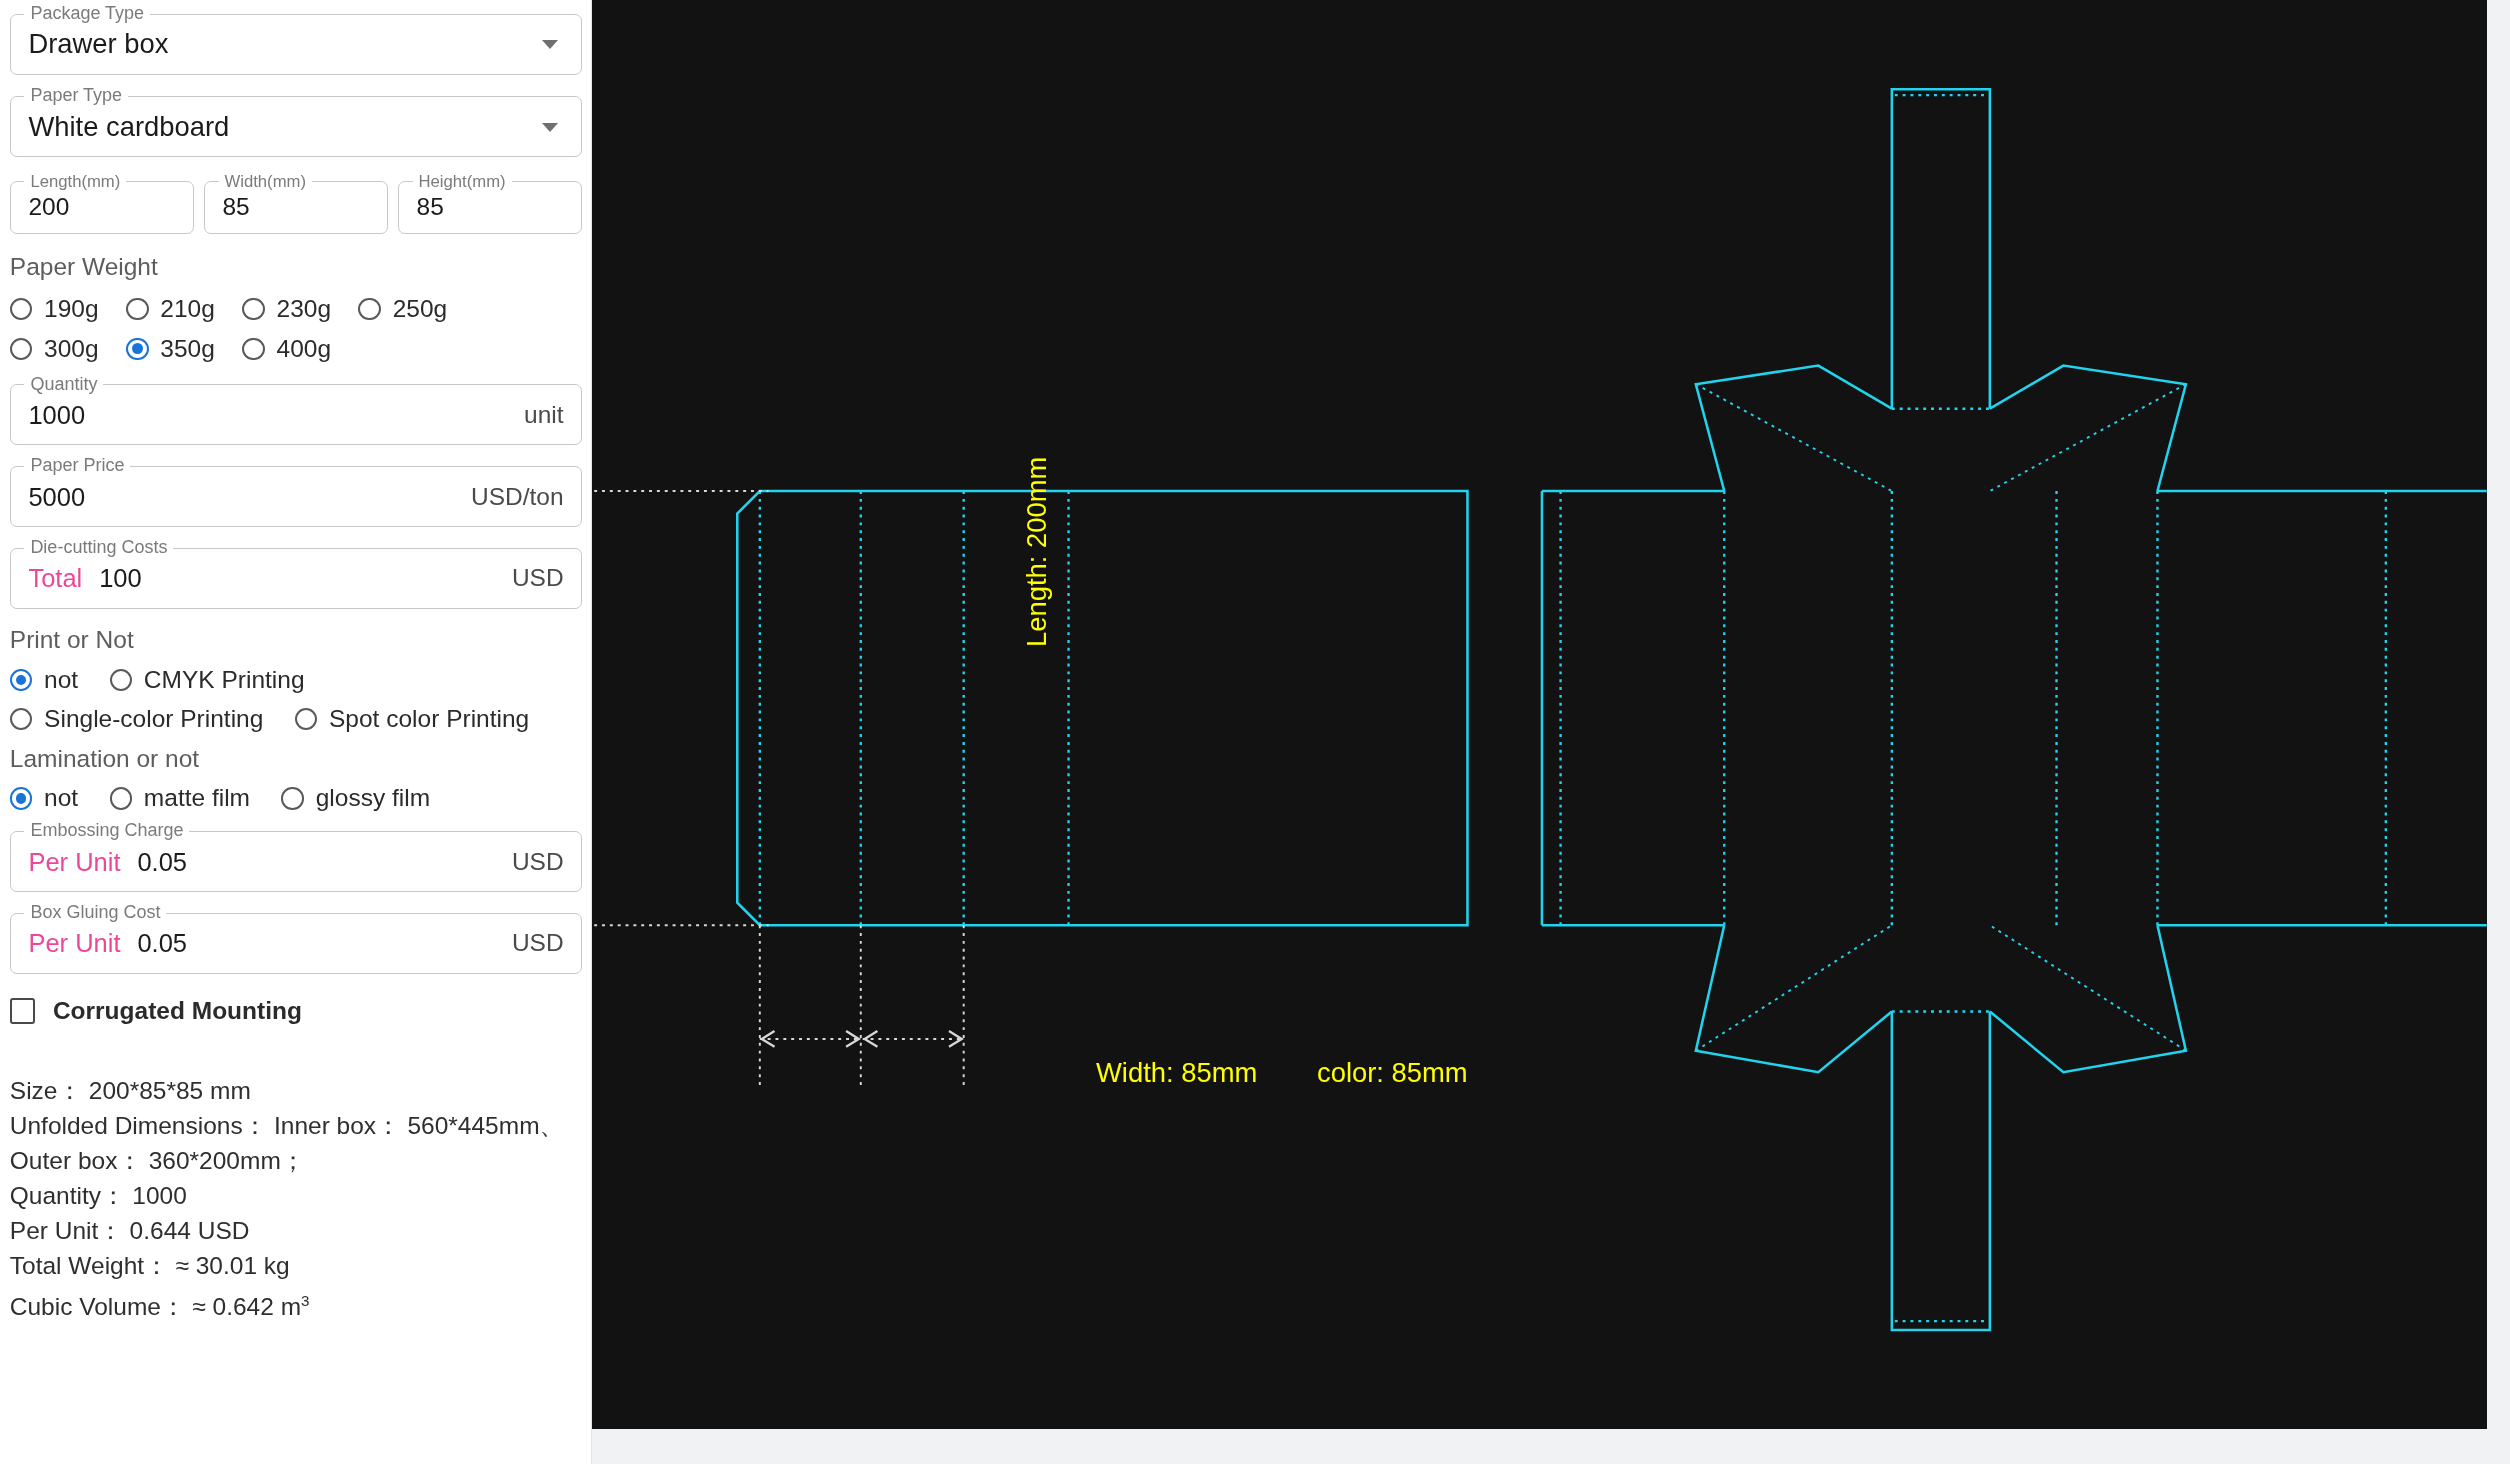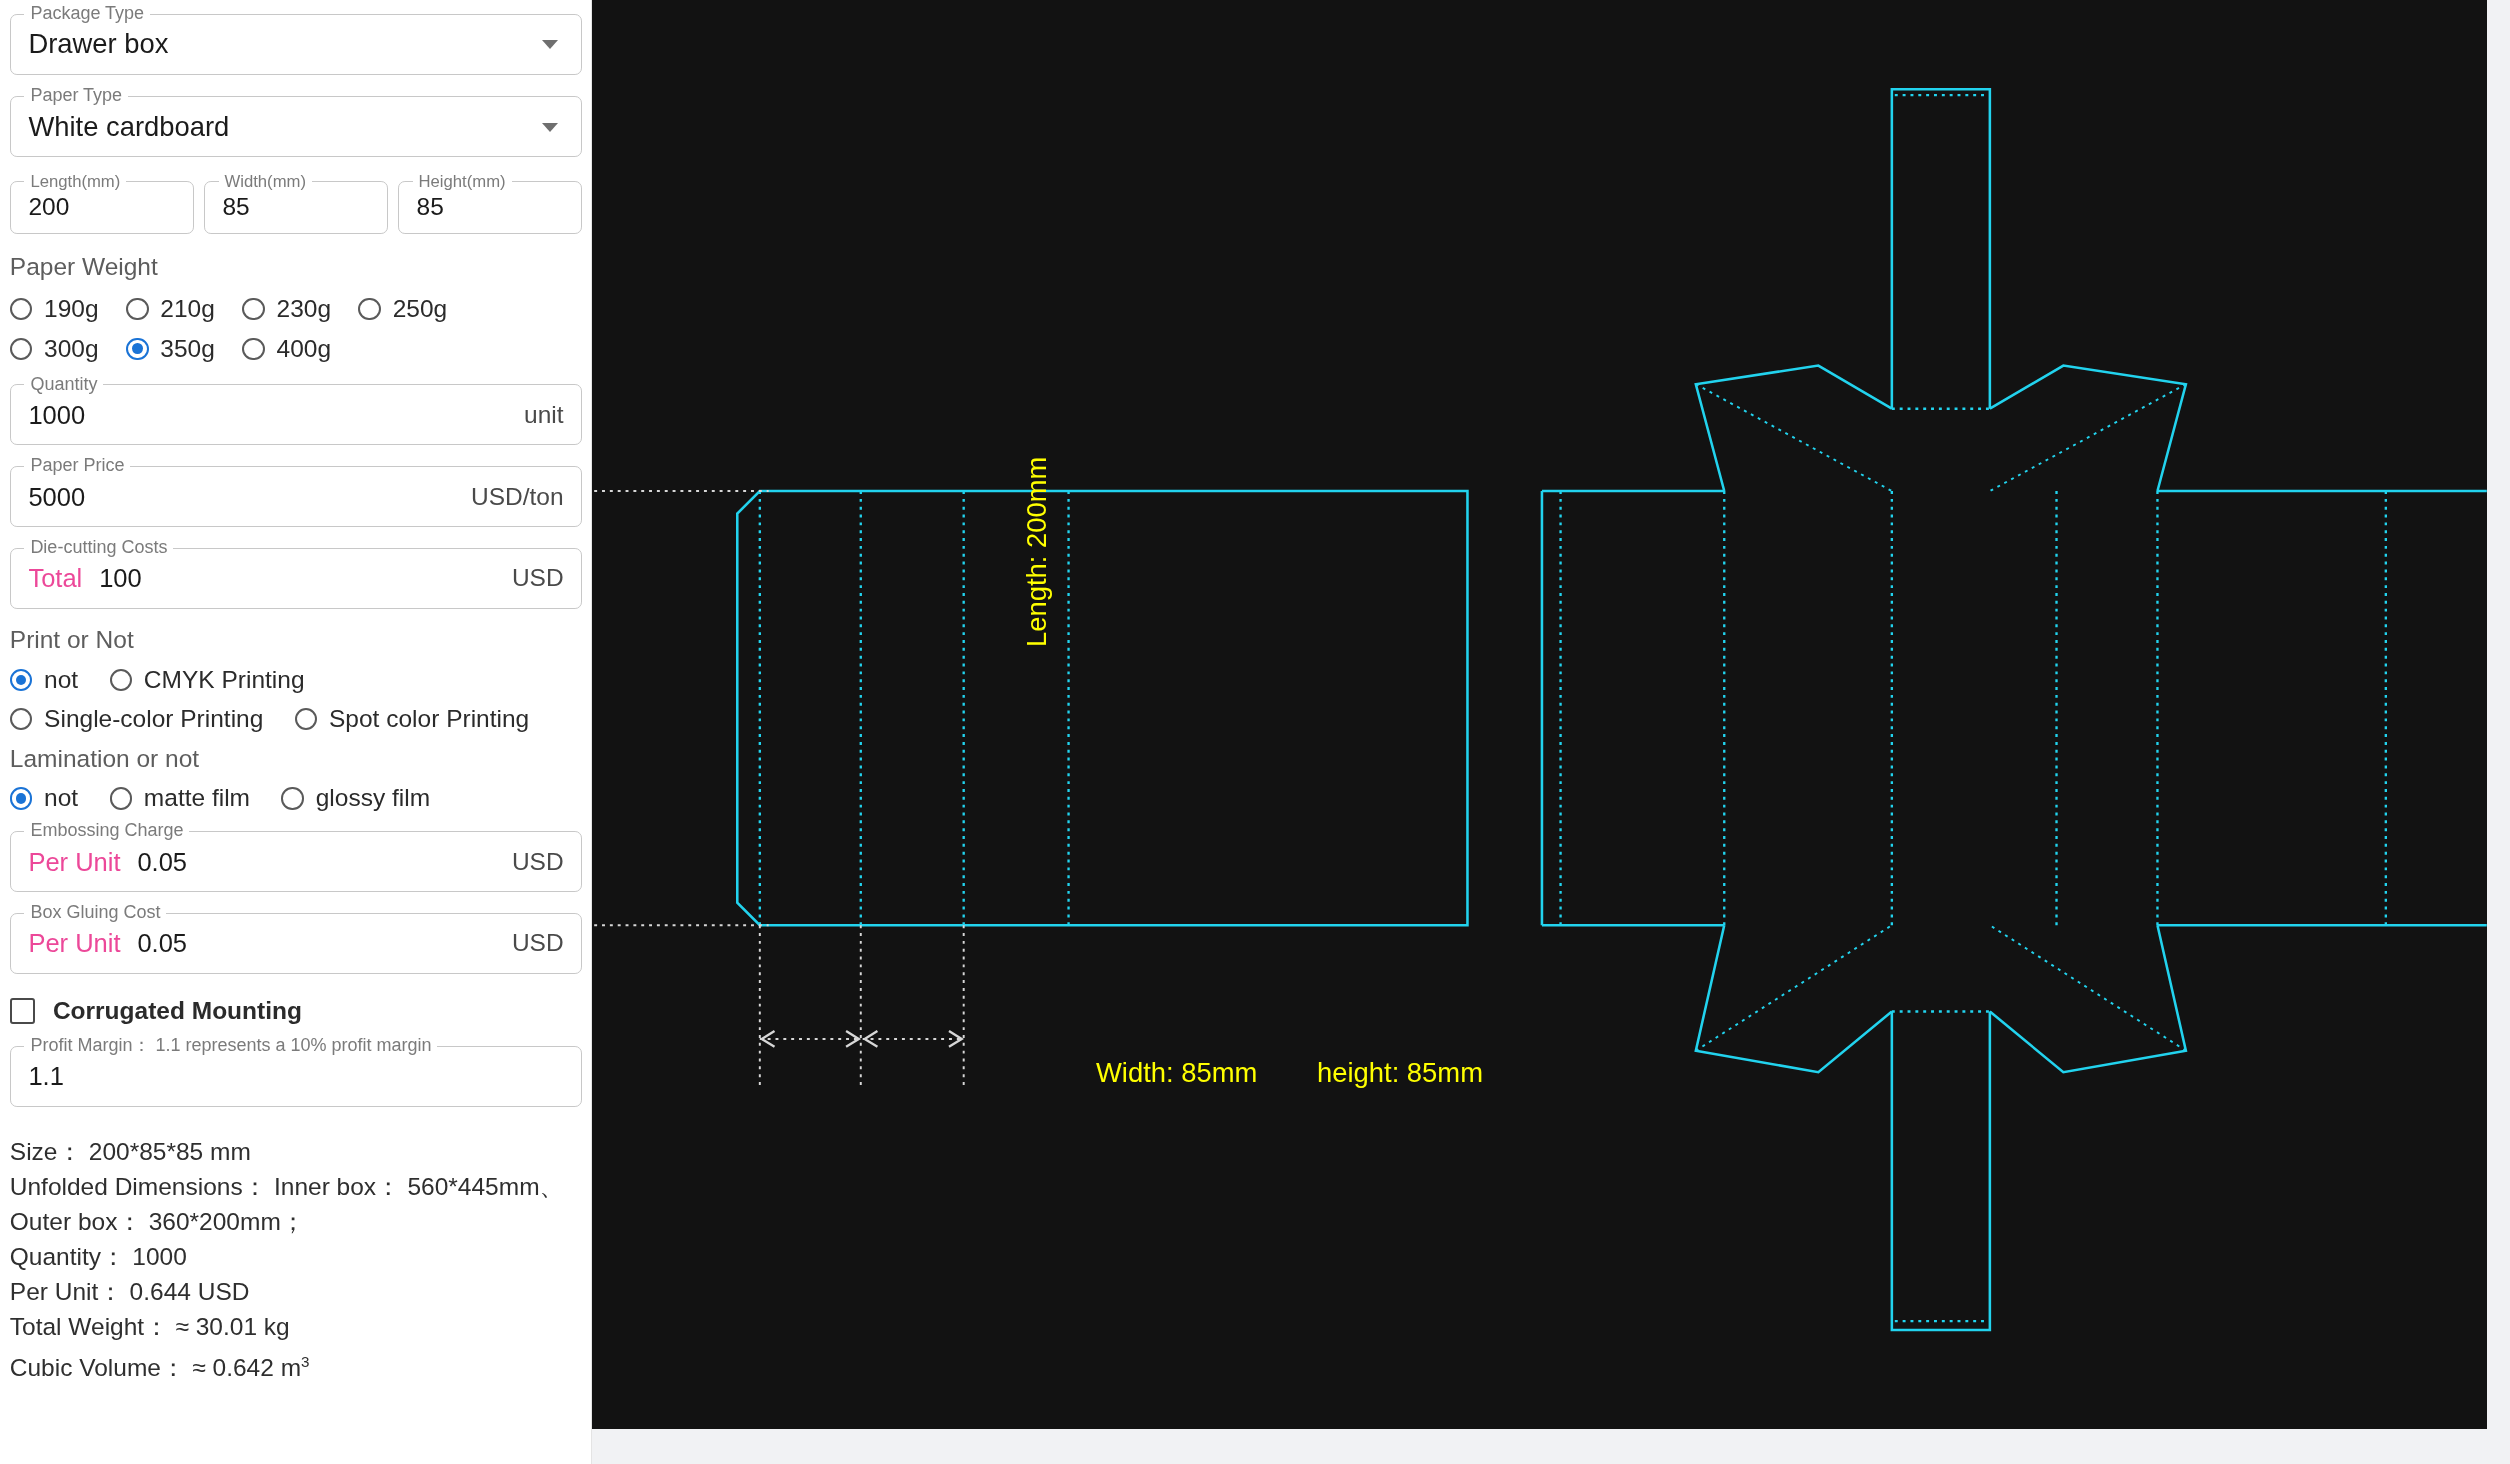--- a/index.html
+++ b/index.html
@@ -274,24 +274,20 @@
         <span class="suffix">USD</span>
       </div>
 
       <div style="height:23.5px"></div>
       <div class="checkrow">
         <span class="checkbox"></span>
         <span class="cl">Corrugated Mounting</span>
       </div>
 
       <div style="height:20.6px"></div>
-      <div class="field">
-        <span class="legend">Profit Margin： 1.1 represents a 10% profit margin</span>
-        <span class="val">1.1</span>
-      </div>
 
       <div style="height:27.4px"></div>
       <div class="summary">
         <div class="line">Size： 200*85*85 mm</div>
         <div class="line">Unfolded Dimensions： Inner box： 560*445mm、</div>
         <div class="line">Outer box： 360*200mm；</div>
         <div class="line">Quantity： 1000</div>
         <div class="line">Per Unit： 0.644 USD</div>
         <div class="line">Total Weight： ≈ 30.01 kg</div>
         <div class="line"><span>Cubic Volume： ≈ 0.642 m</span><sup>3</sup></div>
@@ -375,17 +371,17 @@
 
         <path d="M 1326 1032 L 1326 1357 L 1426 1357 L 1426 1032" fill="none" stroke="#22d3ee" stroke-width="2.6"></path>
         <line x1="1326" y1="1032" x2="1426" y2="1032" stroke="#22d3ee" stroke-width="2.4" stroke-dasharray="3,5"></line>
         <line x1="1329" y1="1348" x2="1424" y2="1348" stroke="#22d3ee" stroke-width="2.4" stroke-dasharray="3,5"></line>
       </g>
     </svg>
 
     <div class="dimlabel vert" style="left:429px; top:647px;">Length: 200mm</div>
 
     <div class="dimlabel" style="left:504px; top:1057px;">Width:  85mm</div>
-    <div class="dimlabel" style="left:725px; top:1057px;">height:  85mm</div>
+    <div class="dimlabel" style="left:725px; top:1057px;">color:  85mm</div>
   </div>
 
 </div>
 
 
 </body></html>

